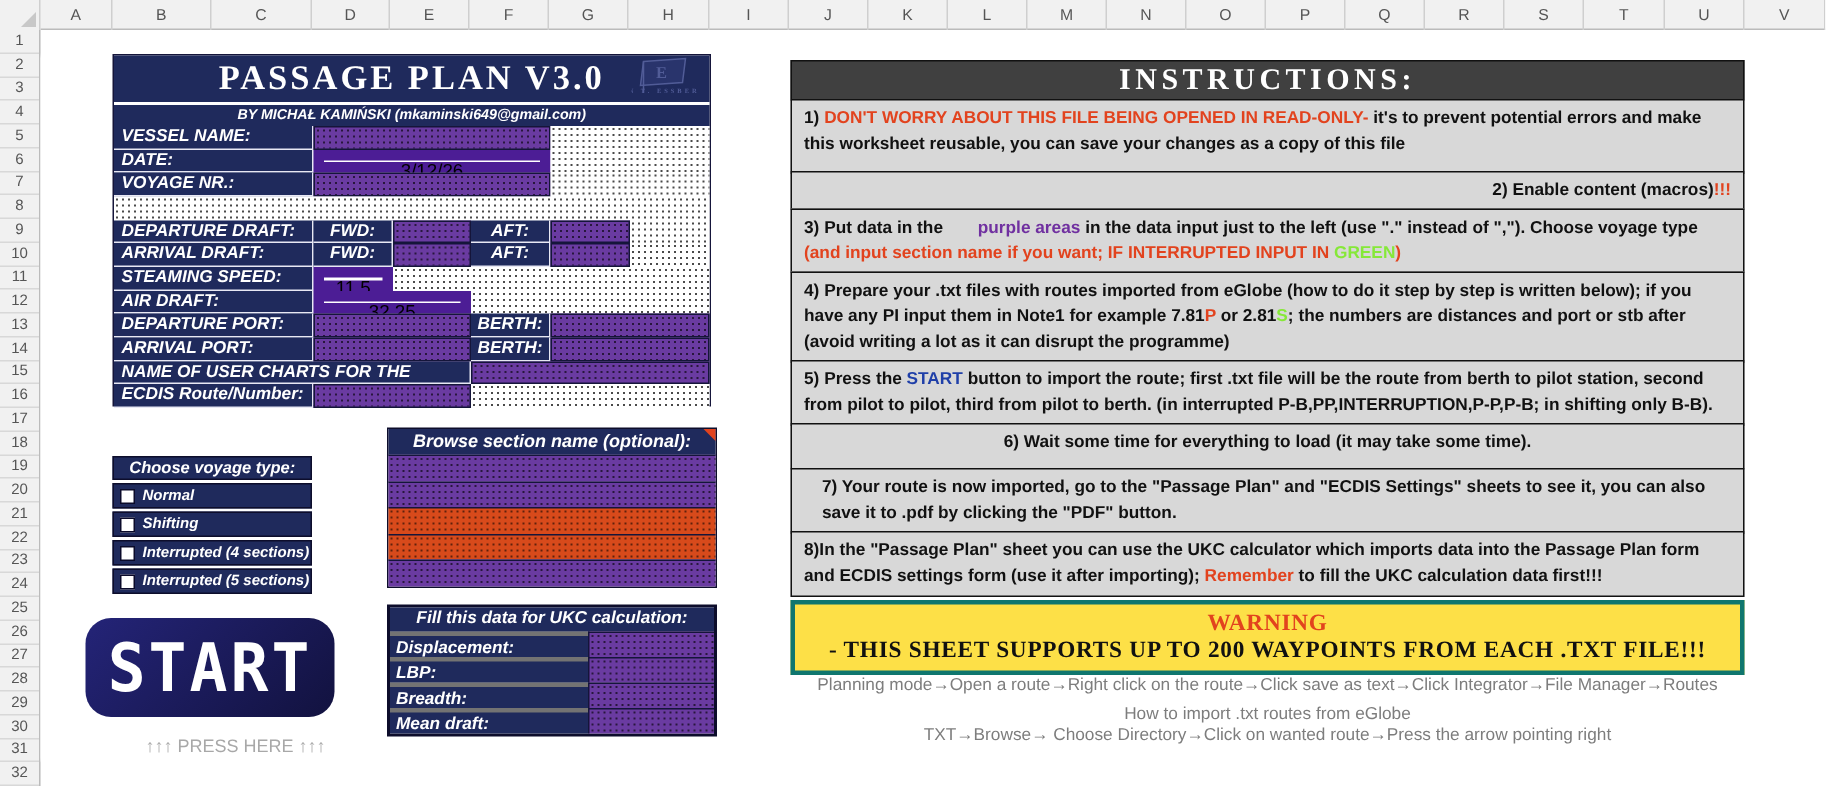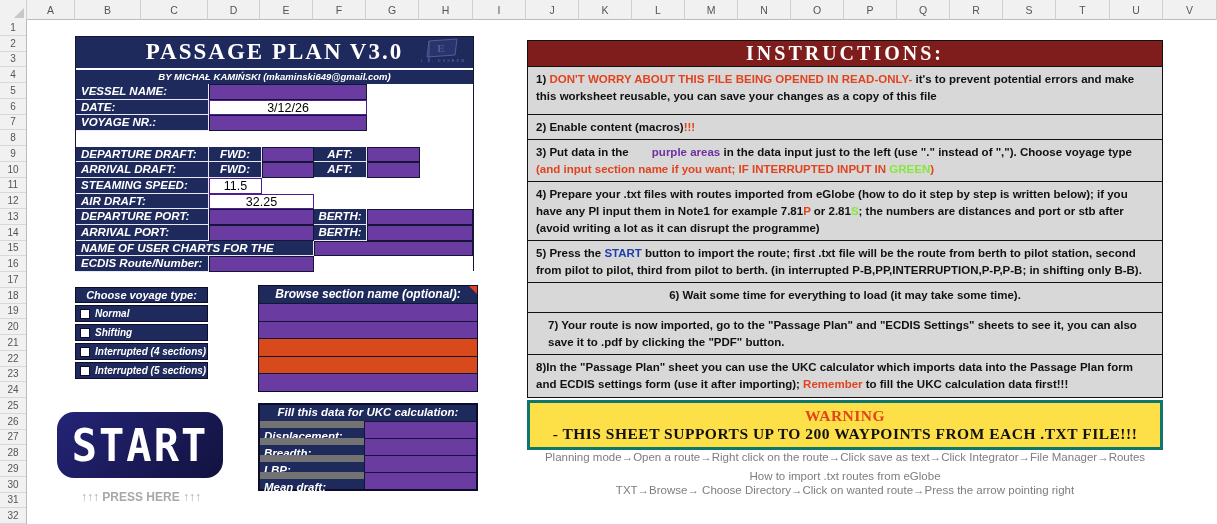--- a/index.html
+++ b/index.html
@@ -32,63 +32,63 @@
     line-height:30px; position:relative; }
   .pp-logo { position:absolute; right:8px; top:1px; width:44px; height:29px; opacity:.85; }
   .pp-by { height:16px; background:#1f2a5c; border-top:2px solid #fff; color:#fff;
     font-size:9.5px; font-style:italic; font-weight:bold; text-align:center; line-height:13px; }
   .pr { display:flex; height:15.67px; }
   .lab { background:#1f2a5c; color:#fff; font-weight:bold; font-style:italic; font-size:11.5px;
     line-height:14.7px; padding-left:5px; border-bottom:1px solid #e8e8f4; border-right:1px solid #e8e8f4; }
   .sub { background:#1f2a5c; color:#fff; font-weight:bold; font-style:italic; font-size:11.5px;
     line-height:14.7px; text-align:center; border-bottom:1px solid #e8e8f4; border-right:1px solid #e8e8f4; }
   .cell-p { border:1px solid #15153a; }
-  .cell-w { background:#fff; border:1px solid #4c1d95; color:#000; font-size:12.5px;
+  .cell-w { background:#fff; border:7px solid #4c1d95; color:#000; font-size:12.5px;
     text-align:center; line-height:14px; }
   .w133{width:133px;} .w53{width:53px;} .w52{width:52px;} .w105{width:105px;} .w158{width:158px;}
   .w238{width:238px;} .wfill{flex:1;}
 
   
-  .voyage-box { position:absolute; left:48px; top:267px; width:133px; }
+  .voyage-box { position:absolute; left:48px; top:284px; width:133px; }
   .vt-head { background:#1f2a5c; color:#fff; font-weight:bold; font-style:italic; font-size:11px;
     text-align:center; height:16px; line-height:15px; border:1px solid #0d0d2b; }
   .vt-row { background:#1f2a5c; height:17px; margin-top:2px; display:flex; align-items:center;
     padding-left:4px; border:1px solid #0d0d2b; }
   .vt-check { width:10px; height:10px; background:#fff; border:1px solid #0a0a2a; margin-right:5px; flex:none; }
   .vt-label { color:#fff; font-weight:bold; font-style:italic; font-size:10px; white-space:nowrap; }
 
   
   .insec-box { position:absolute; left:231px; top:265px; width:220px; border:1px solid #0d0d2b; }
   .insec-head { background:#1f2a5c; color:#fff; font-weight:bold; font-style:italic; font-size:12px;
     text-align:center; height:17px; line-height:16px; position:relative; }
   .insec-head:after { content:""; position:absolute; right:0; top:0;
     border-left:8px solid transparent; border-top:8px solid #e2431e; }
   .insec-row { height:17.6px; border-top:1px solid #15153a; }
 
   
   .ukc-box { position:absolute; left:231px; top:383px; width:220px; border:2px solid #0d0d2b; }
   .ukc-head { background:#1f2a5c; color:#fff; font-weight:bold; font-style:italic; font-size:11.5px;
     text-align:center; height:16px; line-height:15px; }
   .ukc-row { display:flex; height:17px; }
-  .ukc-lab { width:104px; background:#1f2a5c; color:#fff; font-weight:bold; font-style:italic;
-    font-size:11.5px; line-height:16px; padding-left:4px; border-top:7px solid #737373; }
+  .ukc-lab { width:132px; background:#1f2a5c; color:#fff; font-weight:bold; font-style:italic;
+    font-size:11.5px; line-height:16px; padding-left:4px; border-top:3px solid #737373; }
   .ukc-inp { flex:1; border-top:1px solid #15153a; border-left:1px solid #15153a; }
 
   
   .start-btn { position:absolute; left:30px; top:392px; width:166px; height:66px; border-radius:17px;
     background:linear-gradient(135deg,#242478 0%, #1c1c5e 45%, #12123f 100%);
     display:flex; align-items:center; justify-content:center; cursor:pointer; }
   .start-txt { color:#fff; font-family:"DejaVu Sans Mono", monospace; font-weight:bold;
     font-size:42px; letter-spacing:2px; transform:scaleY(1.06); }
-  .press-here { position:absolute; left:14px; top:470px; width:200px; text-align:center;
-    color:#a8a8a8; font-weight:bold; font-size:12px; }
+  .press-here { position:absolute; left:30px; top:470px; width:200px; text-align:center;
+    color:#a8a8a8; font-weight:normal; font-size:12px; }
 
   
   .instr { position:absolute; left:500px; top:20px; width:636px; }
-  .instr-head { background:#7f1d1d; border:1.5px solid #111; color:#fff; text-align:center;
+  .instr-head { background:#404040; border:1.5px solid #111; color:#fff; text-align:center;
     font-family:"Liberation Serif", serif; font-weight:bold; font-size:20px; letter-spacing:3px;
     height:27px; line-height:24px; }
   .instr-item { background:#d8d8d8; border:1.5px solid #111; margin-top:-1.5px;
     padding:4px 8px 3px 8px; font-size:11.5px; font-weight:bold; color:#111; line-height:1.5; }
   .c-k{color:#111;} .c-r{color:#e2431e;} .c-p{color:#7030a0;padding-left:20px;} .c-g{color:#86e839;} .c-b{color:#1f3fa8;}
   .warn-box { background:#fde047; border:3px solid #0f766e; margin-top:2px; min-height:44px;
     display:flex; align-items:center; justify-content:center; text-align:center;
     font-family:"Liberation Serif", serif; font-weight:bold; font-size:15.5px; letter-spacing:.5px;
     padding:4px 10px;flex-direction:column; }
   .foot { color:#7d7d7d; font-size:11.5px; text-align:center; line-height:1.28; }
@@ -276,44 +276,44 @@
       </div>
 
       <div class="ukc-box">
         <div class="ukc-head">Fill this data for UKC calculation:</div>
         <div>
             <div class="ukc-row">
               <div class="ukc-lab">Displacement:</div>
               <div class="ukc-inp dot-p"></div>
             </div>
             <div class="ukc-row">
+              <div class="ukc-lab">LBP:</div>
+              <div class="ukc-inp dot-p"></div>
+            </div>
+            <div class="ukc-row">
               <div class="ukc-lab">Breadth:</div>
-              <div class="ukc-inp dot-p"></div>
-            </div>
-            <div class="ukc-row">
-              <div class="ukc-lab">LBP:</div>
               <div class="ukc-inp dot-p"></div>
             </div>
             <div class="ukc-row">
               <div class="ukc-lab">Mean draft:</div>
               <div class="ukc-inp dot-p"></div>
             </div>
           </div>
       </div>
 
       <div class="start-btn">
         <span class="start-txt">START</span>
       </div>
       <div class="press-here">↑↑↑ PRESS HERE ↑↑↑</div>
 
       <div class="instr">
         <div class="instr-head">INSTRUCTIONS:</div>
         <div>
             <div class="instr-item" style="min-height: 50px;"><span class="c-k">1) </span><span class="c-r">DON'T WORRY ABOUT THIS FILE BEING OPENED IN READ-ONLY-</span><span class="c-k">  it's to prevent potential errors and make this worksheet reusable, you can save your changes as a copy of this file</span></div>
-            <div class="instr-item" style="min-height: 26px;"><span class="c-k">2) Enable content (macros)</span><span class="c-r">!!!</span></div>
+            <div class="instr-item" style="min-height: 26px; text-align: right;"><span class="c-k">2) Enable content (macros)</span><span class="c-r">!!!</span></div>
             <div class="instr-item" style="min-height: 32px;"><span class="c-k">3) Put data in the </span><span class="c-p">purple areas</span><span class="c-k"> in the data input just to the left (use "." instead of ","). Choose voyage type </span><span class="c-r">(and input section name if you want; IF INTERRUPTED INPUT IN </span><span class="c-g">GREEN</span><span class="c-r">)</span></div>
             <div class="instr-item" style="min-height: 59px;"><span class="c-k">4) Prepare your .txt files with routes imported from eGlobe (how to do it step by step is written below); if you have any PI input them in Note1 for example 7.81</span><span class="c-r">P</span><span class="c-k"> or 2.81</span><span class="c-g">S</span><span class="c-k">; the numbers are distances and port or stb after (avoid writing a lot as it can disrupt the programme)</span></div>
             <div class="instr-item" style="min-height: 38px;"><span class="c-k">5) Press the </span><span class="c-b">START</span><span class="c-k"> button to import the route; first .txt file will be the route from berth to pilot station, second from pilot to pilot, third from pilot to berth. (in interrupted P-B,PP,INTERRUPTION,P-P,P-B; in shifting only B-B).</span></div>
             <div class="instr-item" style="min-height: 31px; text-align: center;"><span class="c-k">6) Wait some time for everything to load (it may take some time).</span></div>
             <div class="instr-item" style="min-height: 44px; padding-left: 20px;"><span class="c-k">7) Your route is now imported, go to the "Passage Plan" and "ECDIS Settings" sheets to see it, you can also save it to .pdf by clicking the "PDF" button.</span></div>
             <div class="instr-item" style="min-height: 44px;"><span class="c-k">8)In the "Passage Plan" sheet you can use the UKC calculator which imports data into the Passage Plan form and ECDIS settings form (use it after importing); </span><span class="c-r">Remember</span><span class="c-k"> to fill the UKC calculation data first!!!</span></div>
           </div>
         <div class="warn-box">
             <span class="c-r">WARNING</span>
             <span class="c-k">- THIS SHEET SUPPORTS UP TO 200 WAYPOINTS FROM EACH .TXT FILE!!!</span>

